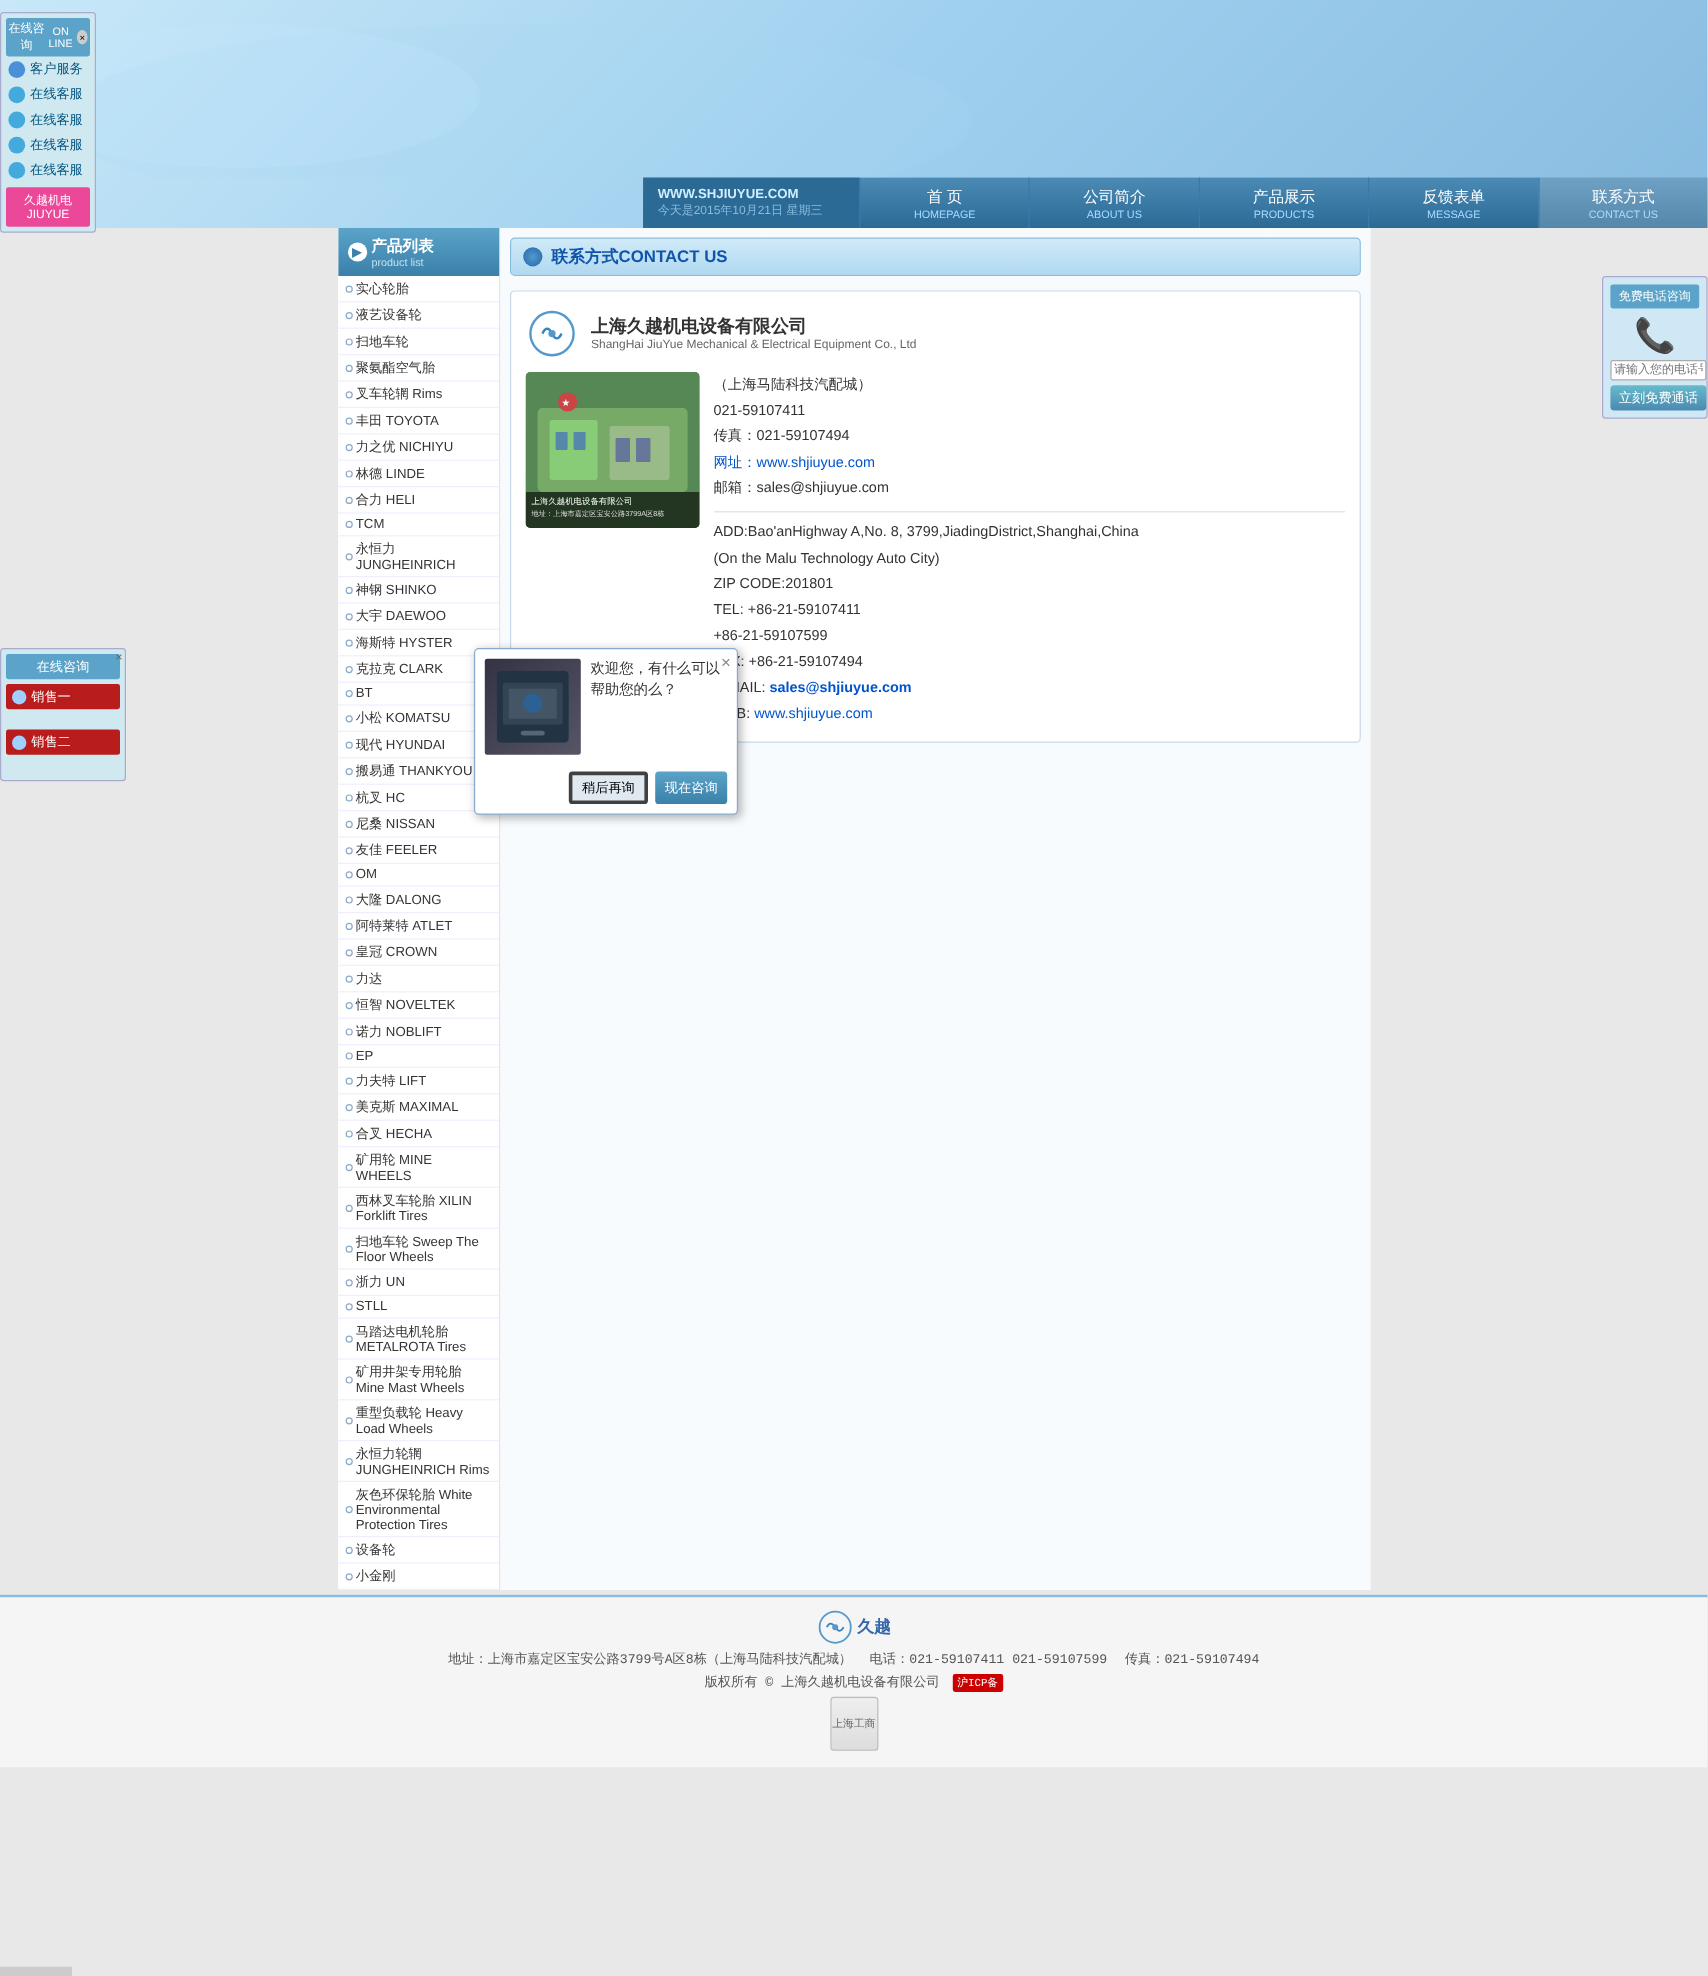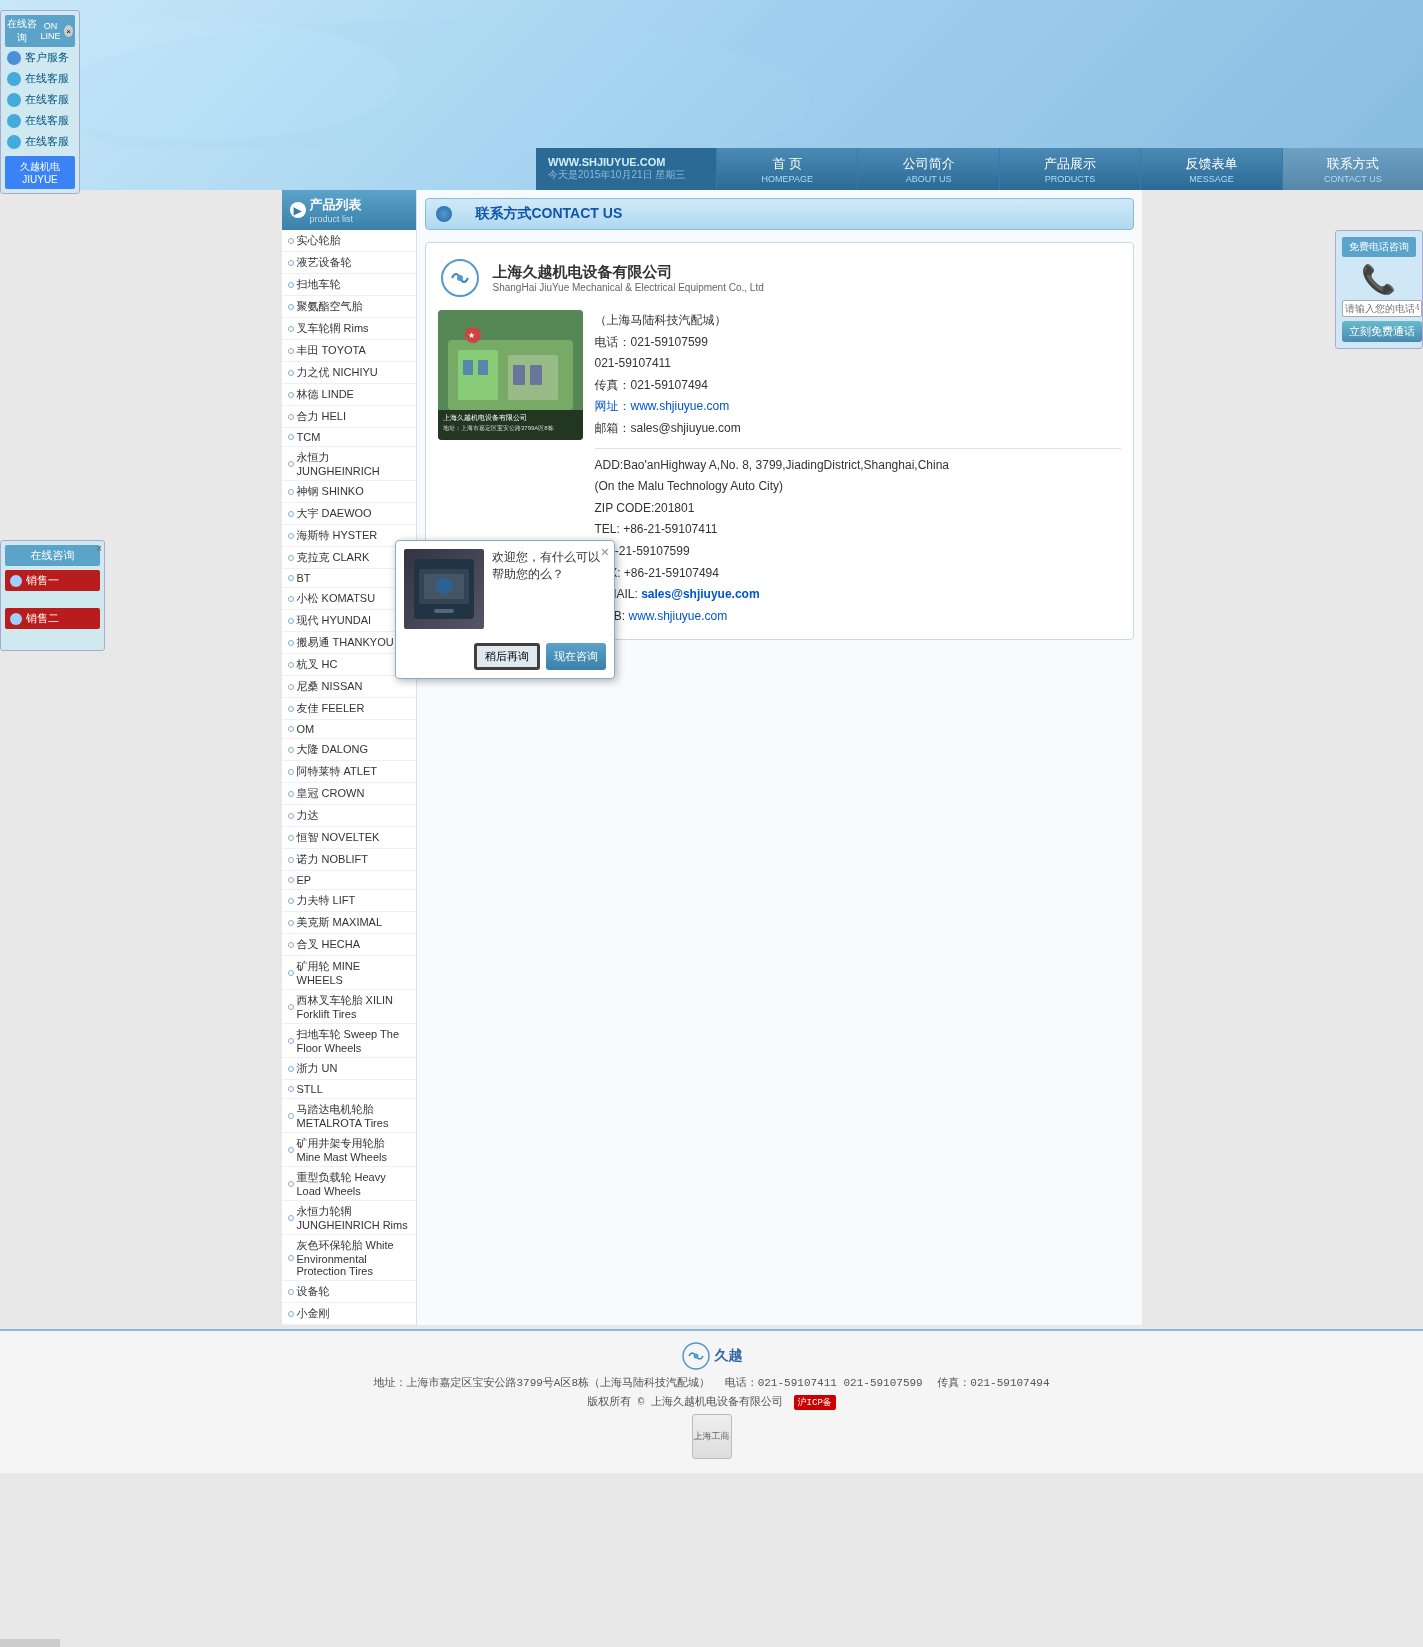--- a/index.html
+++ b/index.html
@@ -51,21 +51,21 @@
     }
     .left-chat-panel .service-item .dot {
       width: 14px;
       height: 14px;
       background: #4a90d9;
       border-radius: 50%;
       display: inline-block;
       flex-shrink: 0;
     }
     .left-chat-panel .logo-box {
-      background: #3b82f6;
+      background: #ec4899;
       color: white;
       text-align: center;
       font-size: 10px;
       padding: 4px 2px;
       border-radius: 2px;
       margin-top: 4px;
     }
 
     
     .right-phone-panel {
@@ -272,21 +272,21 @@
       flex: 1;
       padding: 8px;
       background: #f8fbfe;
     }
     .section-title-bar {
       background: linear-gradient(#d0eaf8, #b0d8f0);
       border: 1px solid #88bbdd;
       border-radius: 4px;
       display: flex;
       align-items: center;
-      gap: 24px;
+      gap: 8px;
       padding: 6px 10px;
       margin-bottom: 12px;
     }
     .section-title-bar .dot-blue {
       width: 16px;
       height: 16px;
       background: radial-gradient(circle, #5599cc, #2266aa);
       border-radius: 50%;
     }
     .section-title-bar .title {
@@ -805,23 +805,20 @@
                 <text x="5" y="120" fill="#ddd" font-size="6">地址：上海市嘉定区宝安公路3799A区8栋</text>
               </svg>
             </div>
           </div>
           <div class="right-info">
             <div class="contact-details">
               <div class="row">
                 <span>（上海马陆科技汽配城）</span>
               </div>
               <div class="row">
-                <span>电话：021-59107599</span>
-              </div>
-              <div class="row">
                 <span>021-59107411</span>
               </div>
               <div class="row">
                 <span>传真：021-59107494</span>
               </div>
               <div class="row">
                 <span class="link">网址：www.shjiuyue.com</span>
               </div>
               <div class="row">
                 <span>邮箱：sales@shjiuyue.com</span>

